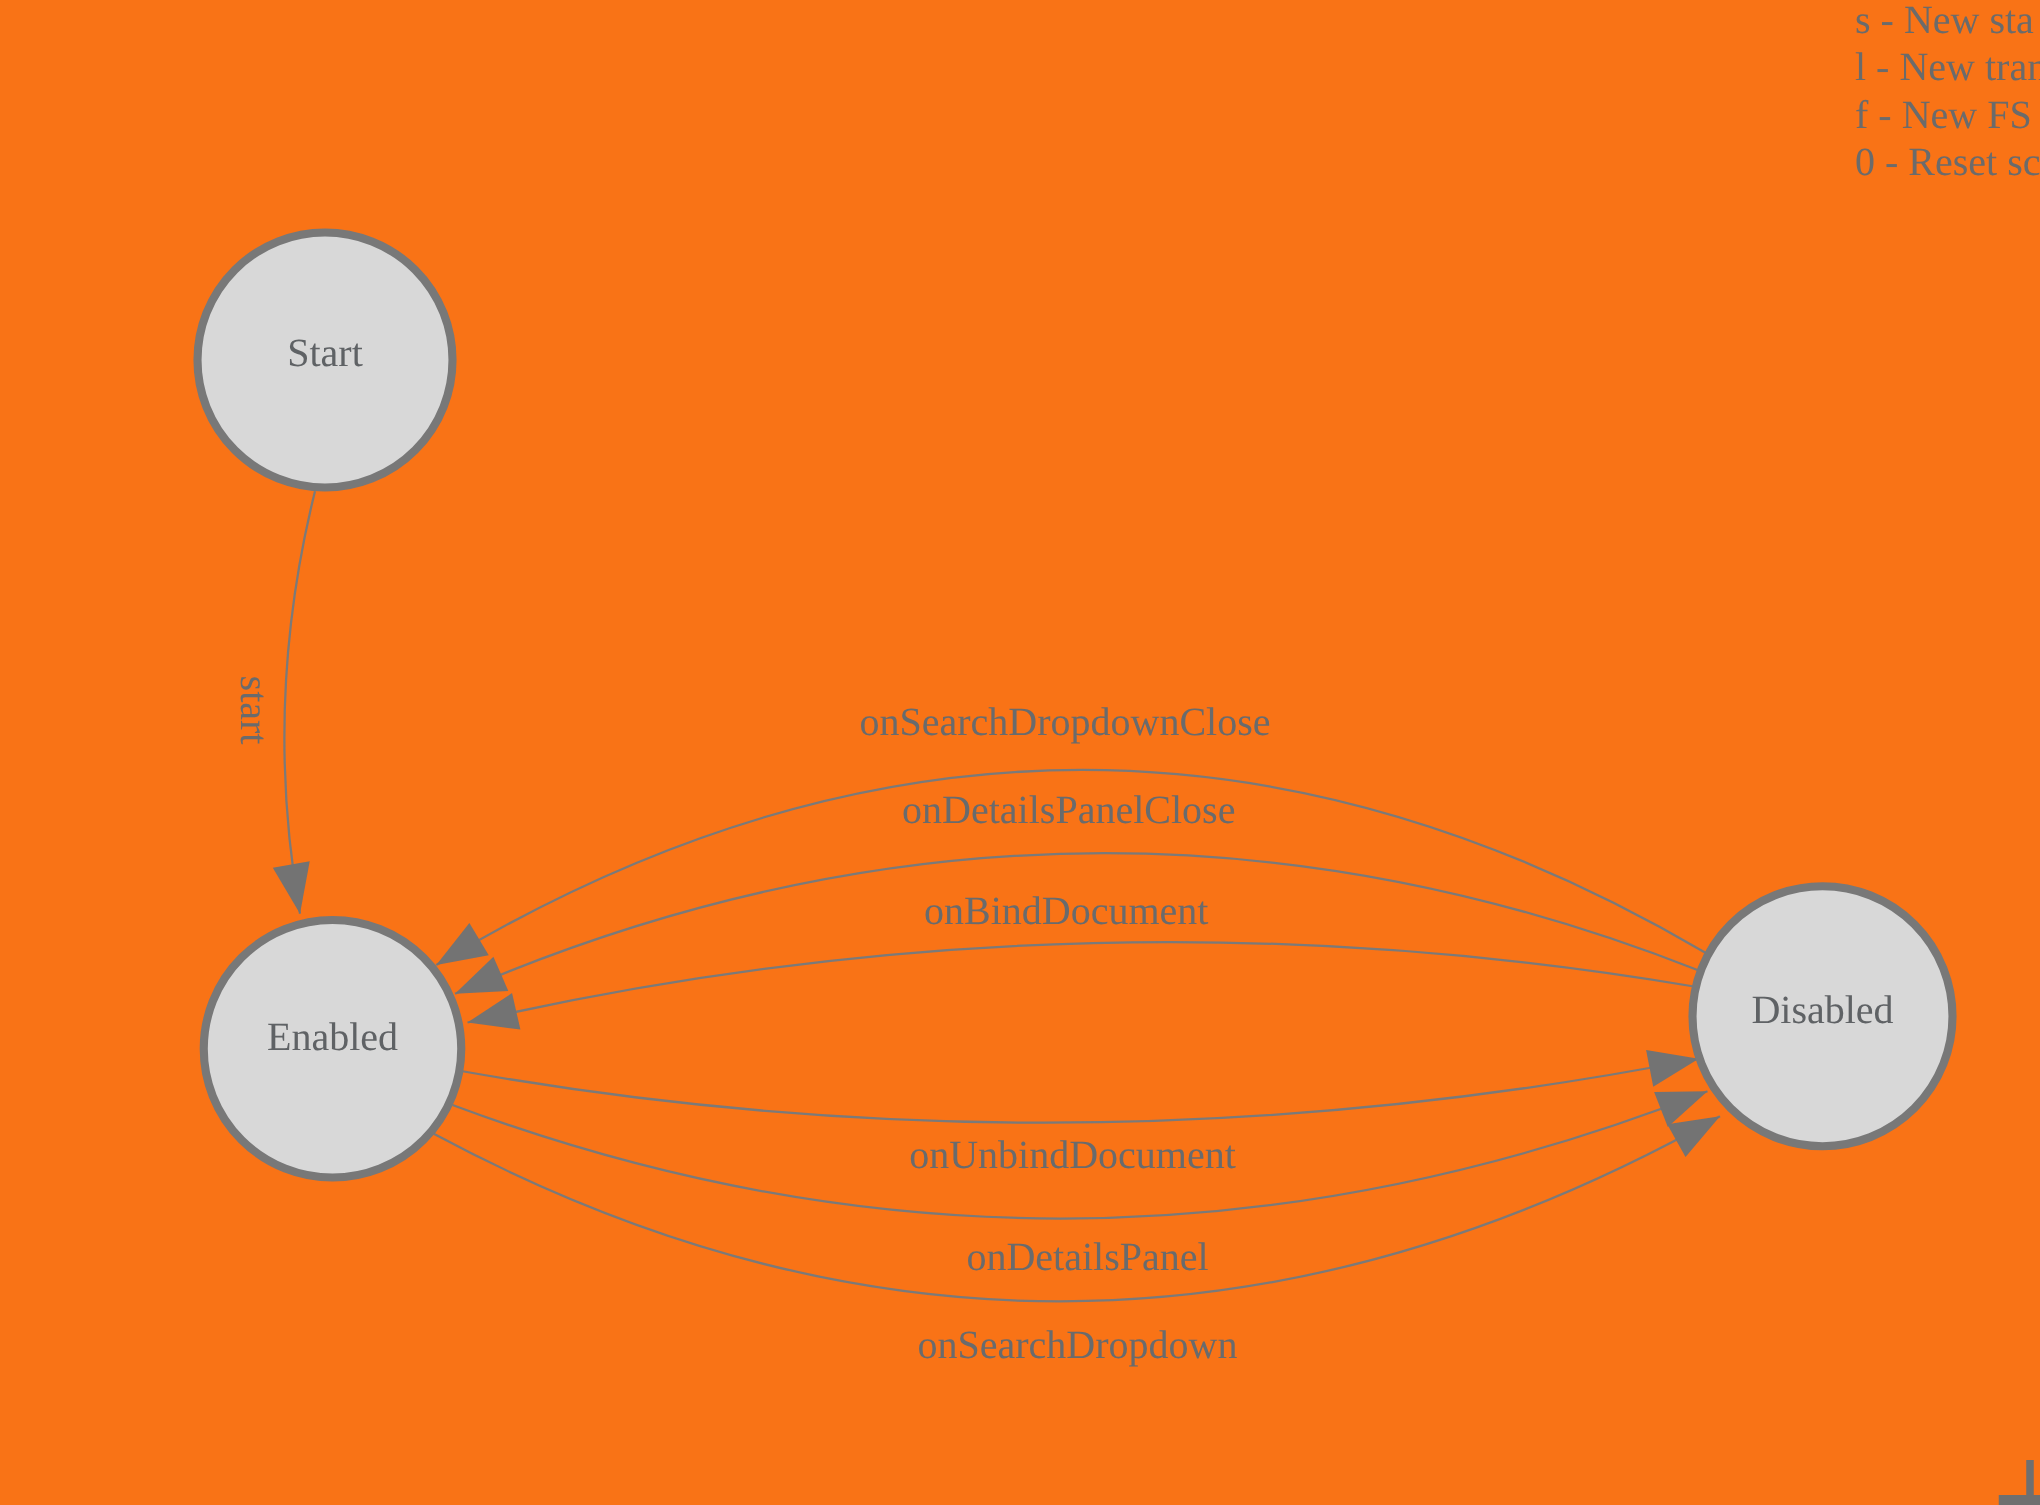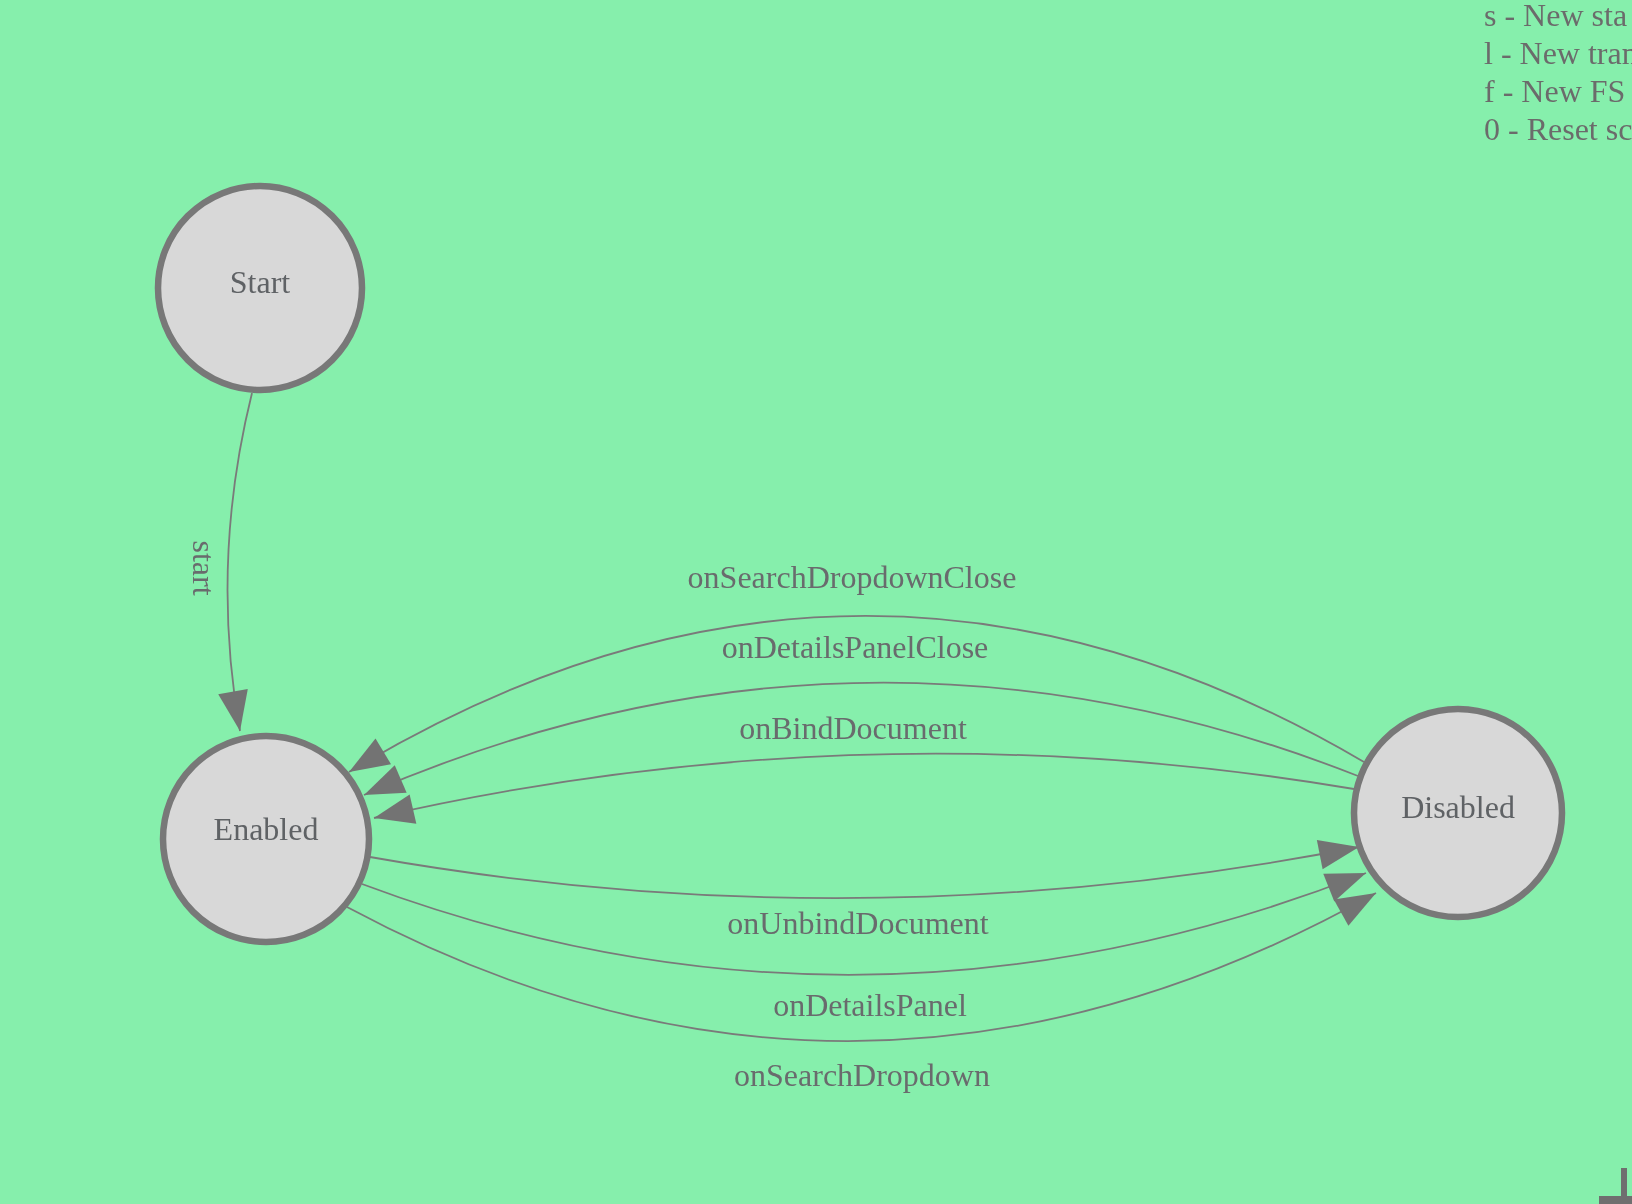--- a/index.html
+++ b/index.html
@@ -5,21 +5,21 @@
   html, body {
     margin: 0;
     padding: 0;
     background: #ffffff;
     overflow: hidden;
   }
   .stage {
     position: relative;
     width: 1632px;
     height: 1204px;
-    background: #86efac;
+    background: #f97316;
     font-family: "Liberation Serif", serif;
   }
   svg { display: block; }
   svg text {
     font-family: "Liberation Serif", serif;
   }
   .node circle {
     fill: #d8d8d8;
     stroke: #787878;
     stroke-width: 6.5;

